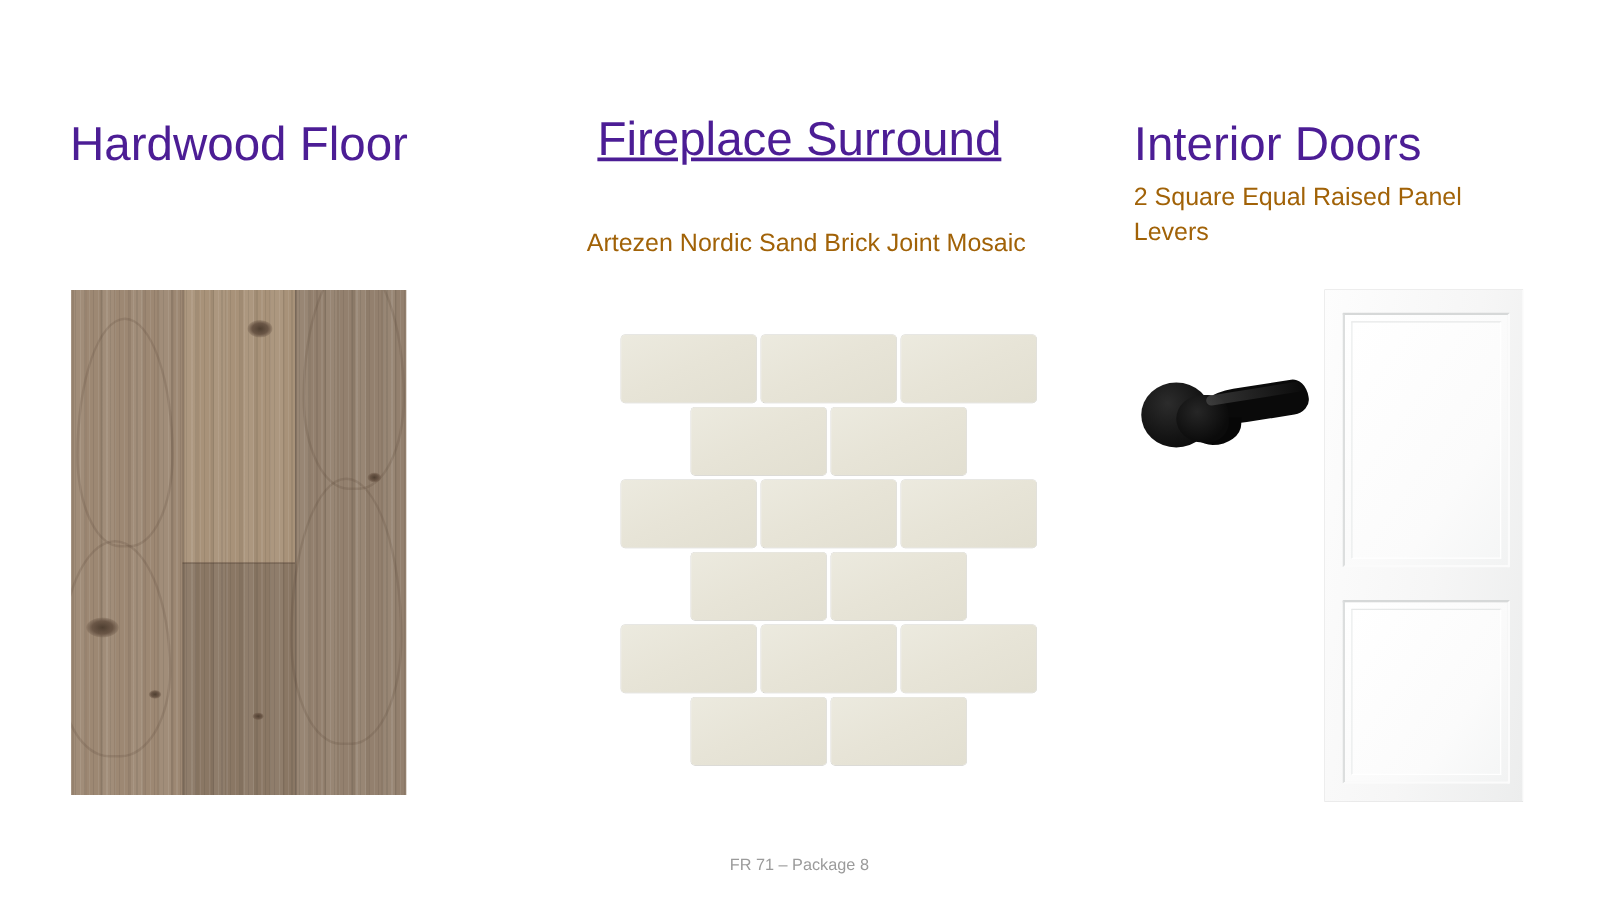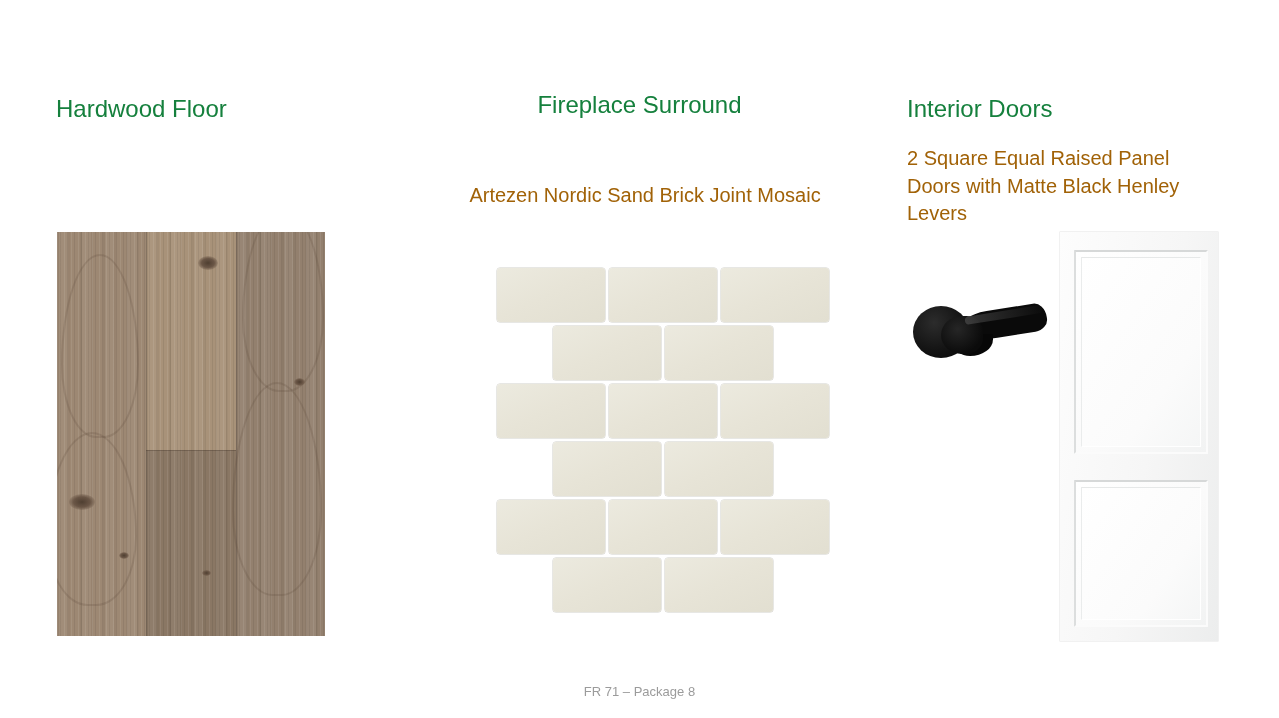--- a/index.html
+++ b/index.html
@@ -18,24 +18,24 @@
   }
   .slide {
     position: absolute;
     inset: 0;
     background: #ffffff;
   }
 
   
   .heading {
     position: absolute;
-    font-size: 24px;
+    font-size: 38px;
     font-weight: 400;
     line-height: 1.1;
-    color: #15803d;
+    color: #4c1d95;
     white-space: nowrap;
   }
   .subtitle {
     position: absolute;
     font-size: 20px;
     font-weight: 400;
     line-height: 1.38;
     color: #a16207;
   }
   .sub-line { display: block; white-space: nowrap; }
@@ -101,21 +101,21 @@
   .plank-p2 { left: 89px;  width: 90px;  background: #a89279; top: 0; height: 218px; bottom: auto; }
   .plank-p3 { left: 89px;  width: 90px;  background: #8a7764; top: 218px; height: 186px; bottom: auto; }
   .plank-p4 { left: 179px; width: 89px;  background: #93806e; }
   .plank-seam {
     position: absolute;
     background: rgba(70,55,42,0.35);
   }
 
   
   #col-fireplace-heading { left: 0; top: 92px; width: 1279px; text-align: center; }
-  #col-fireplace-heading-inner { display: inline-block; }
+  #col-fireplace-heading-inner { display: inline-block; text-decoration: underline; }
   #col-fireplace-subtitle { left: 440px; top: 182px; width: 410px; text-align: center; }
 
   .mosaic {
     position: absolute;
     left: 497px;
     top: 268px;
     width: 332px;
     height: 332px;
   }
   .tile {
@@ -289,21 +289,20 @@
     <div class="tile" style="left:224px; top:232px; width:108px; height:54px;"></div>
 
     <div class="tile" style="left:56px;  top:290px; width:108px; height:54px;"></div>
     <div class="tile" style="left:168px; top:290px; width:108px; height:54px;"></div>
   </div>
 
   <div class="heading" id="col-doors-heading">Interior Doors</div>
 
   <div class="subtitle" id="col-doors-subtitle">
     <span class="sub-line">2 Square Equal Raised Panel</span>
-    <span class="sub-line">Doors with Matte Black Henley</span>
     <span class="sub-line">Levers</span>
   </div>
 
   <div class="lever">
     <div class="lever-rose"></div>
     <div class="lever-arm"></div>
     <div class="lever-under"></div>
     <div class="lever-hub"></div>
     <div class="lever-arm-hl"></div>
   </div>

